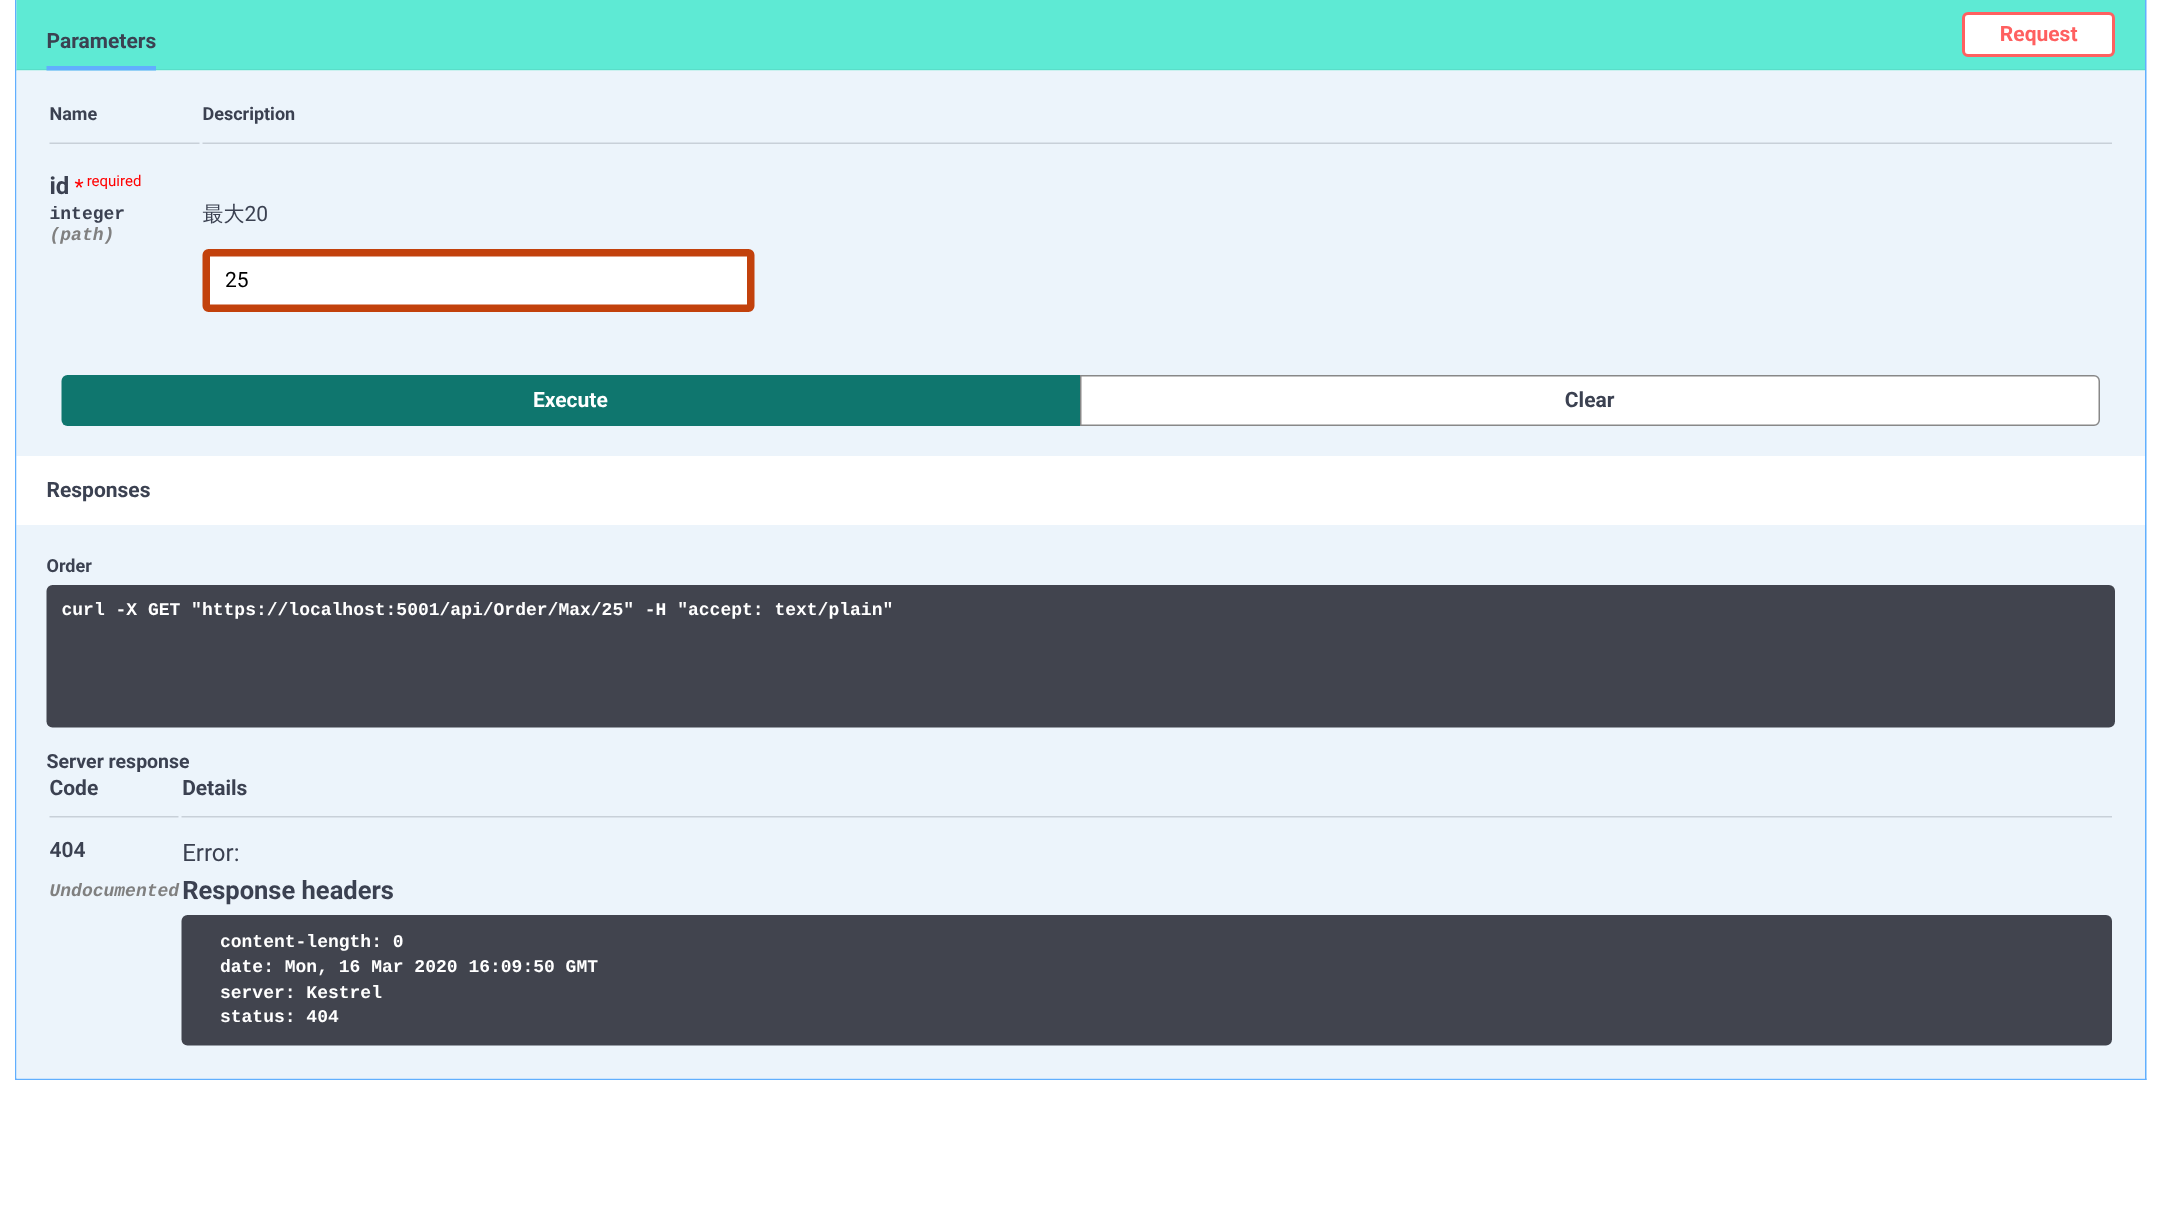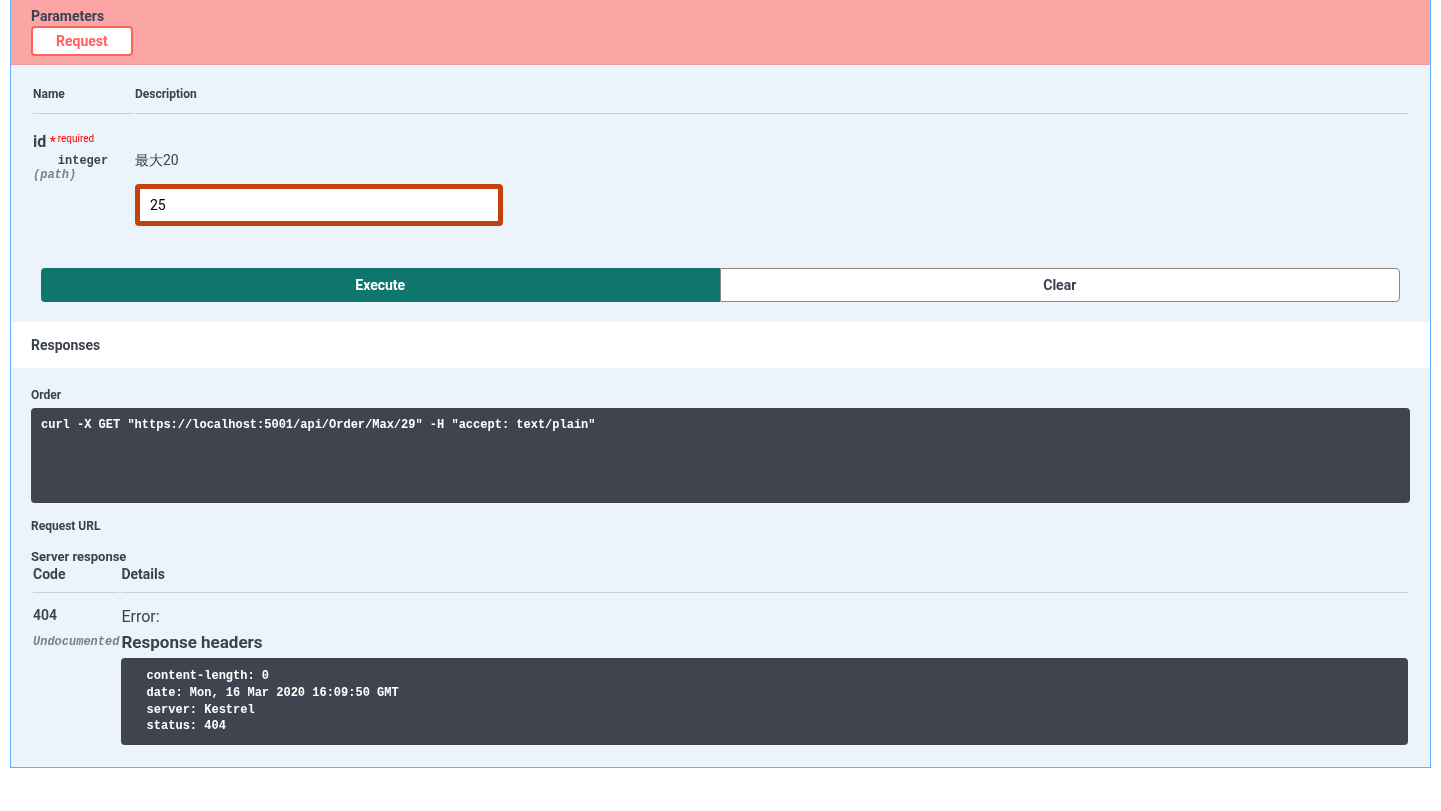--- a/index.html
+++ b/index.html
@@ -1,29 +1,29 @@
 <!DOCTYPE html>
 <html><head>
 <meta charset="utf-8">
 <style>
 * { box-sizing: border-box; margin: 0; padding: 0; }
 body { font-family: -apple-system, BlinkMacSystemFont, "Segoe UI", Roboto, sans-serif; font-size: 14px; color: #3b4151; background: #fff; }
 .container { border: 1px solid #61affe; border-top: none; margin: 0 10px; }
-.section-header { display: flex; justify-content: space-between; align-items: flex-start; padding: 8px 20px; background: #fca5a5; border-bottom: 1px solid rgba(0,0,0,0.05); flex-direction: column; }
+.section-header { display: flex; justify-content: space-between; align-items: flex-end; padding: 8px 20px; background: #5eead4; border-bottom: 1px solid rgba(0,0,0,0.05); }
 .tab { font-weight: 700; color: #3b4151; padding: 0 0 8px 0; border-bottom: 3px solid #61affe; margin-bottom: -9px; display: inline-block; }
 .cancel-btn { border: 2px solid #ff6060; color: #ff6060; background: #fff; padding: 5px 23px; font-weight: 700; font-size: 14px; border-radius: 4px; cursor: pointer; font-family: inherit; }
 .params-body { background: #ecf4fb; padding: 20px; }
 .param-table { width: 100%; }
 .param-table thead th { text-align: left; font-weight: 700; font-size: 12px; padding: 0 0 12px 0; border-bottom: 1px solid rgba(59,65,81,0.2); }
 .param-table thead th:first-child { width: 100px; }
 .param-table tbody td { padding: 16px 0 10px 0; vertical-align: top; }
 .param-name { font-weight: 700; font-size: 16px; }
 .required-star { color: #ff0000; }
 .required-text { color: #ff0000; font-size: 10px; position: relative; top: -5px; padding-left: 2px; }
-.param-type { font-family: "Courier New", monospace; font-size: 12px; font-weight: 600; color: #3b4151; padding-top: 3px; text-align: center; }
+.param-type { font-family: "Courier New", monospace; font-size: 12px; font-weight: 600; color: #3b4151; padding-top: 3px; }
 .param-in { font-family: "Courier New", monospace; font-size: 12px; font-style: italic; color: #808080; font-weight: 600; }
 .param-desc { margin-bottom: 14px; color: #3b4151; margin-top: 20px; }
 .param-input { width: 368px; padding: 8px 10px; border: 5px solid #c2410c; border-radius: 4px; font-size: 14px; font-family: inherit; background: #fff; }
 .btn-row { display: flex; gap: 0; margin-top: 30px; padding: 0 10px; }
 .execute-btn { flex: 1; background: #0f766e; color: #fff; border: none; padding: 8px; font-weight: 700; font-size: 14px; cursor: pointer; border-radius: 4px 0 0 4px; font-family: inherit; }
 .clear-btn { flex: 1; background: #fff; color: #3b4151; border: 1px solid #888; padding: 8px; font-weight: 700; font-size: 14px; cursor: pointer; border-radius: 0 4px 4px 0; font-family: inherit; }
 .responses-header { background: #fff; padding: 15px 20px; }
 .responses-header h4 { font-weight: 700; font-size: 14px; color: #3b4151; }
 .responses-body { background: #ecf4fb; padding: 20px; }
 .resp-label { font-weight: 700; font-size: 12px; margin-bottom: 6px; color: #3b4151; }
@@ -80,23 +80,22 @@
       <button class="clear-btn">Clear</button>
     </div>
   </div>
 
   <div class="responses-header">
     <h4>Responses</h4>
   </div>
 
   <div class="responses-body">
     <div class="resp-label">Order</div>
-    <div class="code-block tall">curl -X GET "https://localhost:5001/api/Order/Max/29" -H "accept: text/plain"</div>
+    <div class="code-block tall">curl -X GET "https://localhost:5001/api/Order/Max/25" -H "accept: text/plain"</div>
 
-    <div class="resp-label">Request URL</div>
 
     <div class="server-resp-title">Server response</div>
 
     <table class="resp-table">
       <thead>
         <tr>
           <th>Code</th>
           <th>Details</th>
         </tr>
       </thead>

